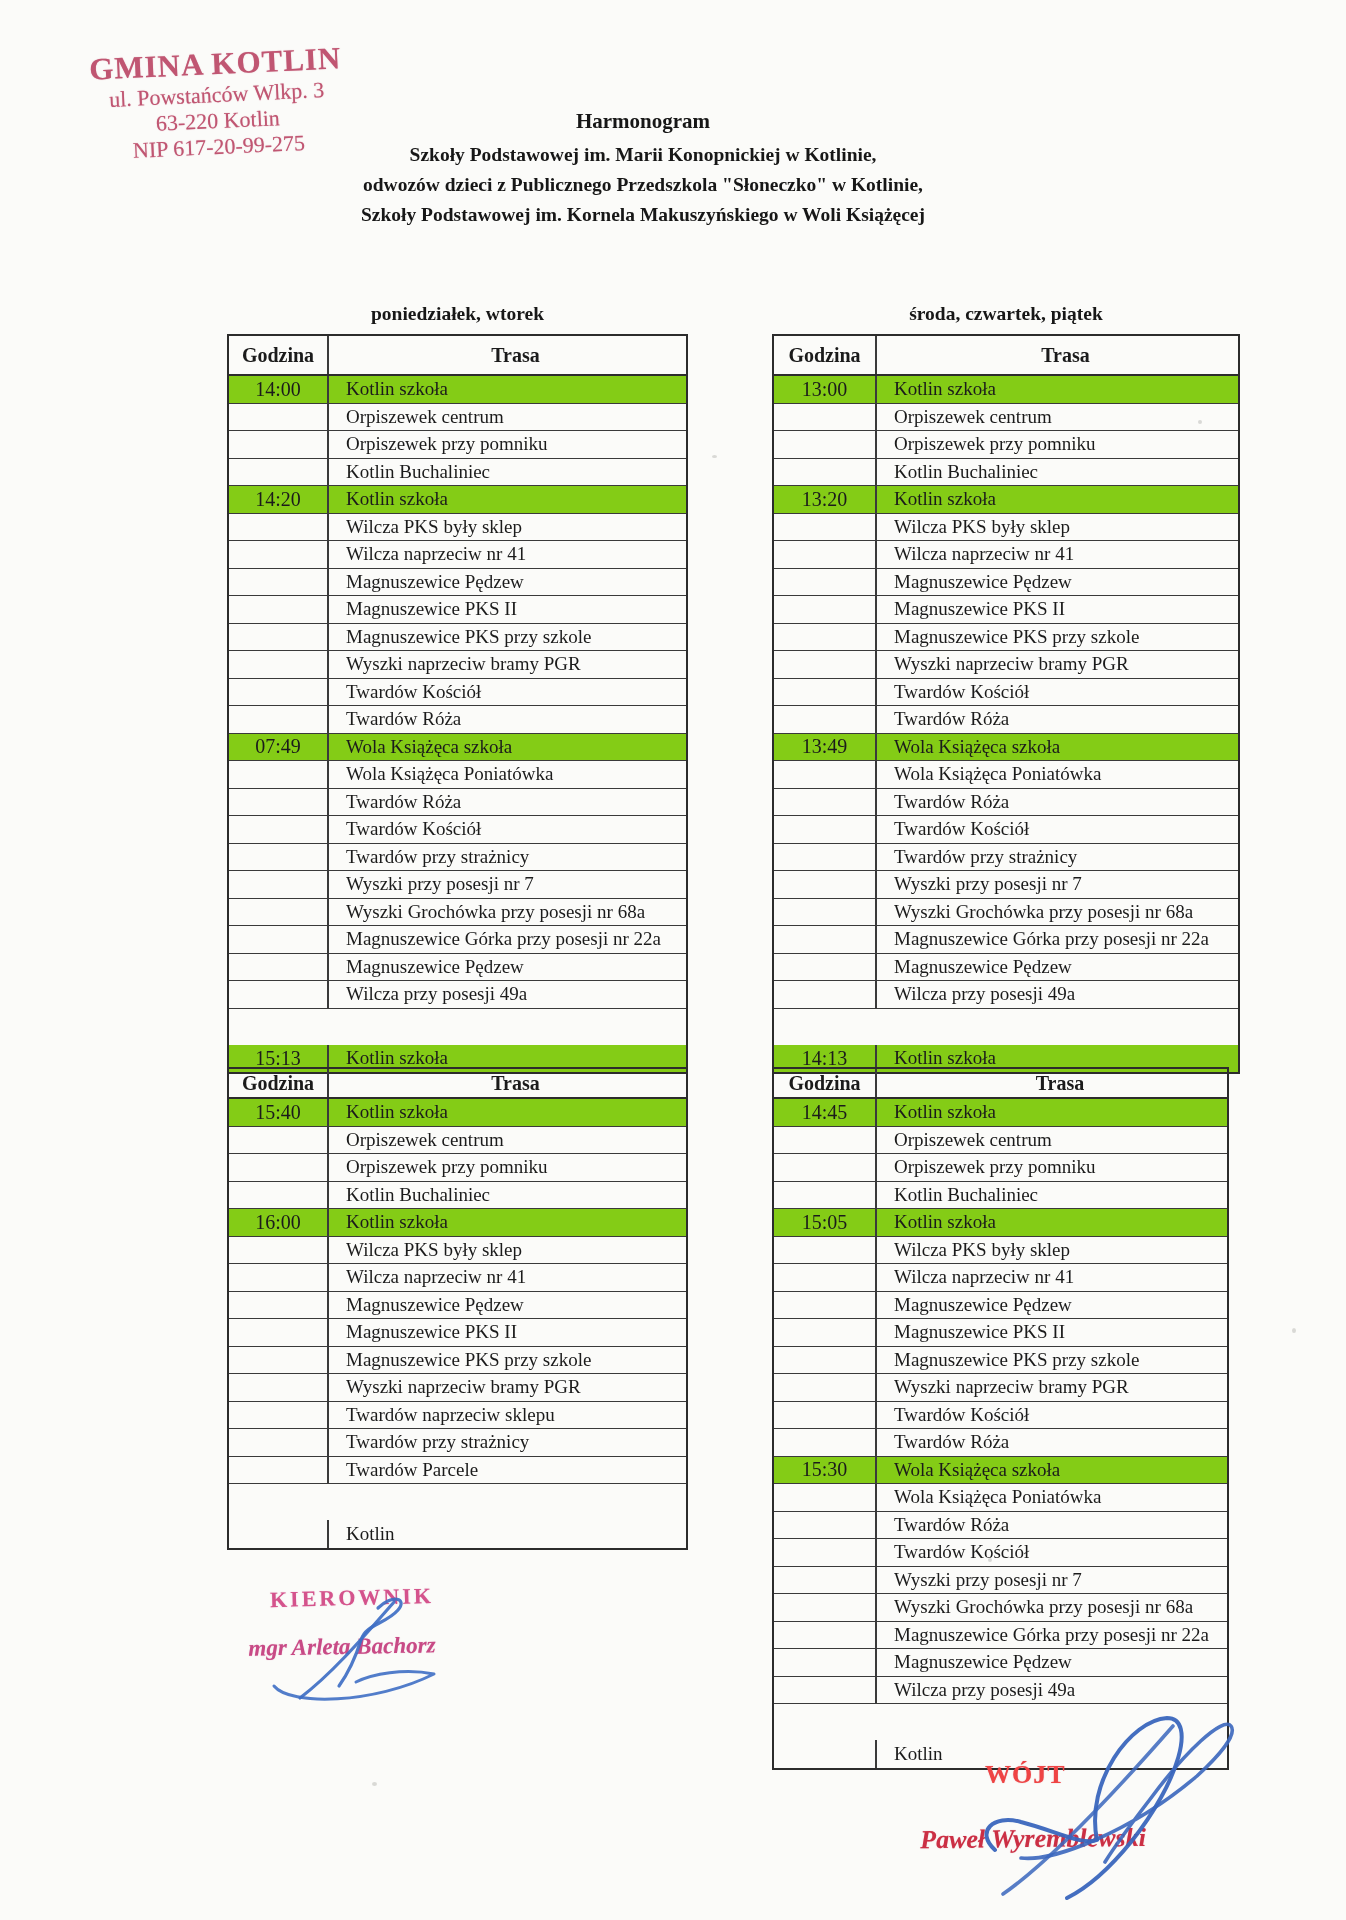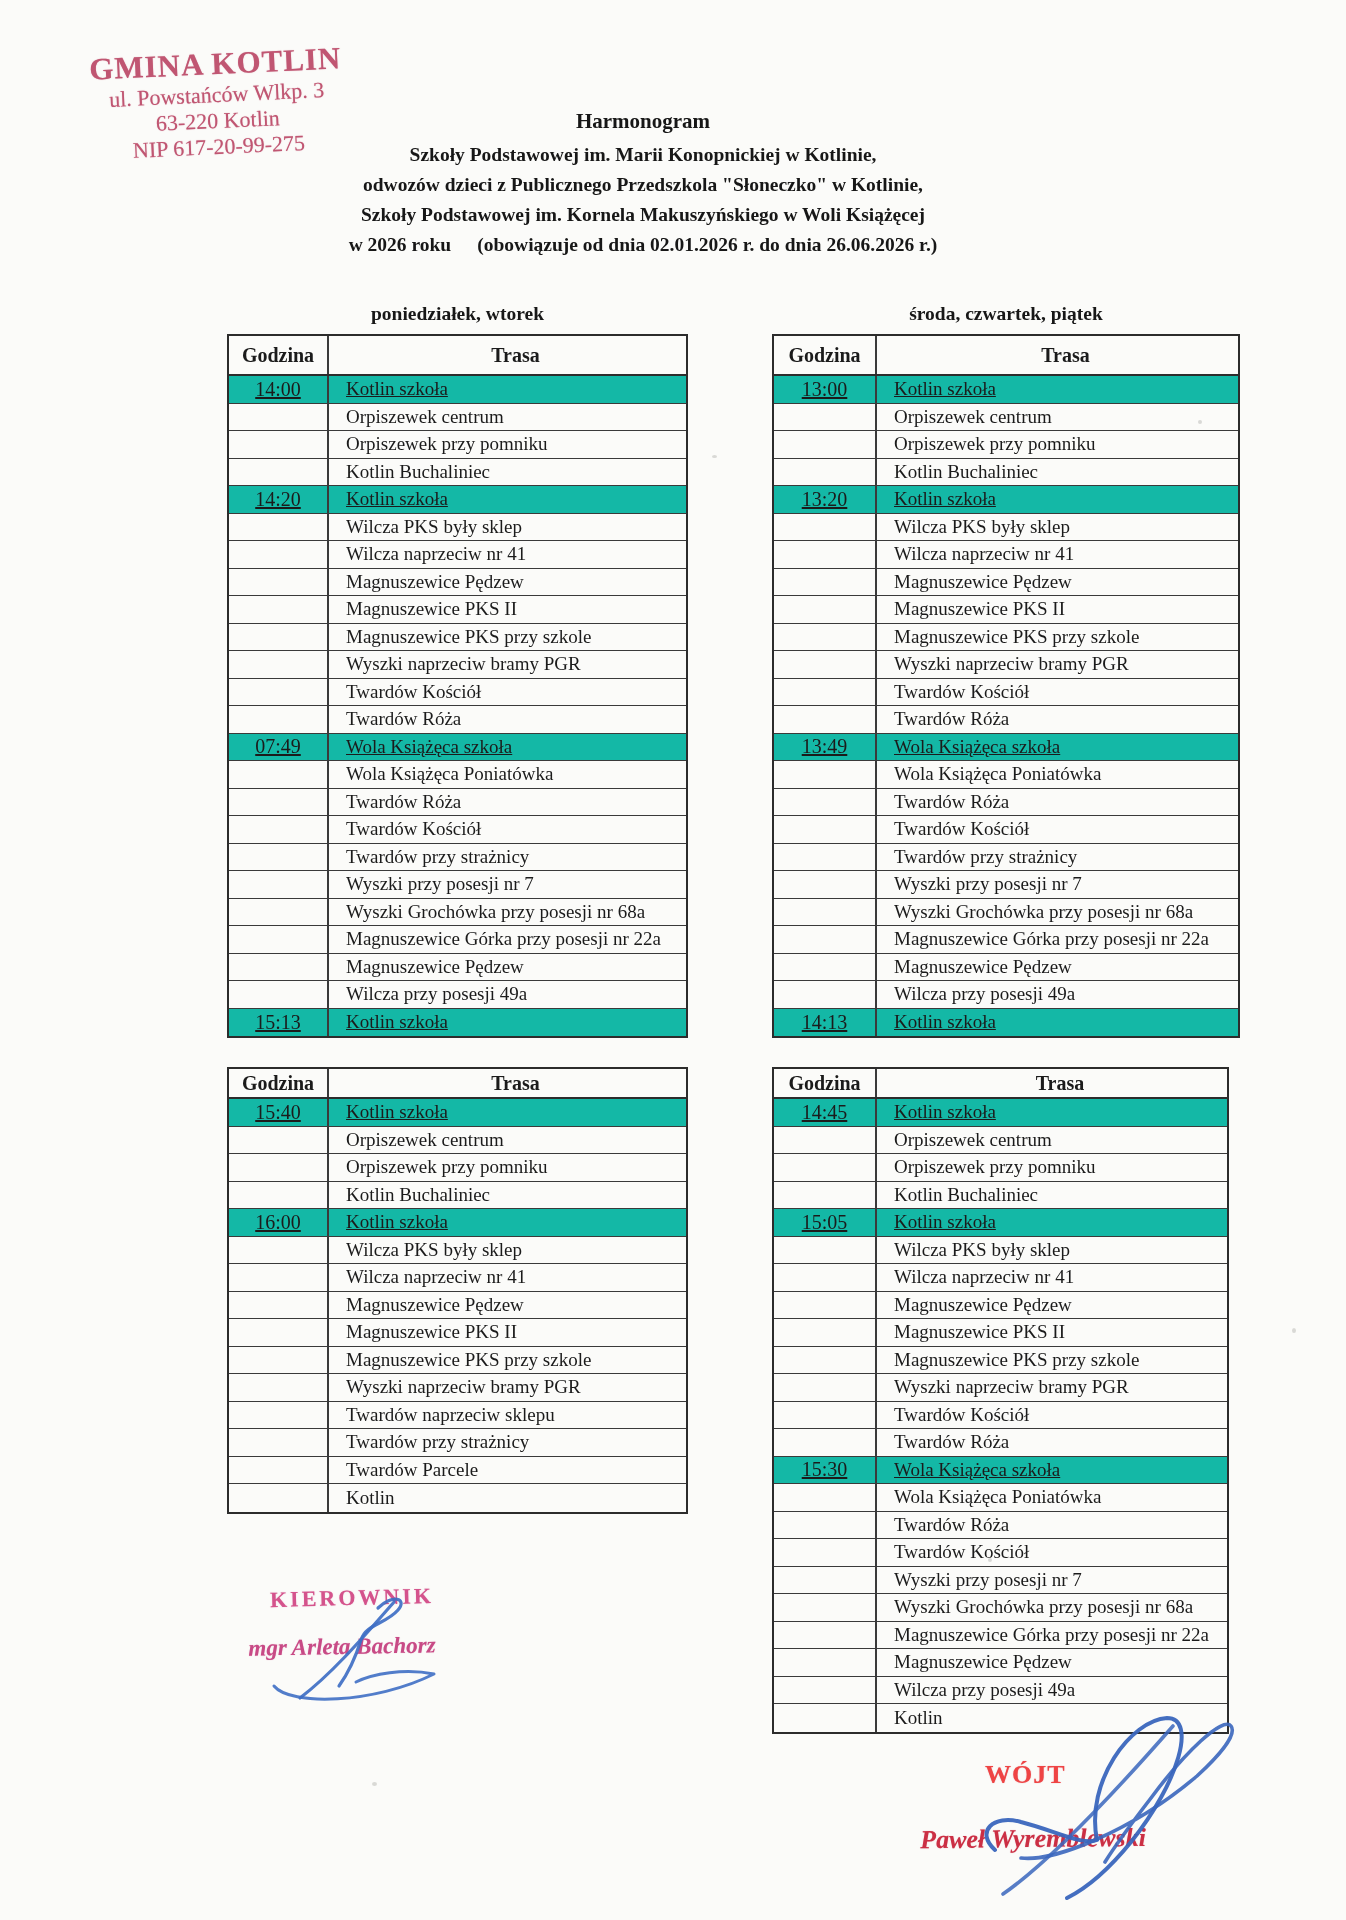--- a/index.html
+++ b/index.html
@@ -42,27 +42,27 @@
     font-size:19px;color:#1b1b1b;
   }
   .t-lt{left:227px;top:334px;width:461px;}
   .t-rt{left:772px;top:334px;width:468px;}
   .t-lb{left:227px;top:1067px;width:461px;}
   .t-rb{left:772px;top:1067px;width:457px;}
   .sched .hrow{display:flex;border-bottom:2.5px solid #2c2c2c;font-weight:bold;font-size:20px;}
   .t-lt .hrow,.t-rt .hrow{height:38px;}
   .t-lb .hrow,.t-rb .hrow{height:28px;}
   .sched .row{display:flex;height:27.5px;border-bottom:1.8px solid #3a3a3a;box-sizing:border-box;}
-  .sched .row:last-child{border-bottom:none;}
+  .sched .row:last-child{border-bottom:none;margin-top:36px;}
   .sched .cell{display:flex;align-items:center;box-sizing:border-box;}
   .sched .time{width:100px;justify-content:center;border-right:2px solid #3a3a3a;flex:none;font-size:20px;}
   .t-rt .time,.t-rb .time{width:103px;}
   .sched .route{flex:1;padding-left:17px;overflow:hidden;white-space:nowrap;}
   .sched .hrow .route{justify-content:center;padding-left:16px;}
-  .sched .row.shaded{background:#14b8a6;text-decoration:underline;}
+  .sched .row.shaded{background:#84cc16;}
   
   .prepared{position:absolute;left:222px;top:1512px;font-size:20px;line-height:33px;color:#1b1b1b;}
   .kierownik-title{
     position:absolute;left:252px;top:1585px;width:200px;text-align:center;
     color:#d4538c;font-size:22px;font-weight:bold;letter-spacing:3px;transform:rotate(-1.5deg);
     text-shadow:0 0 1px rgba(212,83,140,.5);
   }
   .kierownik-name{
     position:absolute;left:232px;top:1634px;width:220px;text-align:center;
     color:#c84a86;font-size:23px;font-style:italic;font-weight:bold;transform:rotate(-1deg);
@@ -95,21 +95,20 @@
     <div class="l2">ul. Powstańców Wlkp. 3</div>
     <div class="l3">63-220 Kotlin</div>
     <div class="l4">NIP 617-20-99-275</div>
   </div>
 
   <div class="doc-title">
     <div class="t1">Harmonogram</div>
     <div>Szkoły Podstawowej im. Marii Konopnickiej w Kotlinie,</div>
     <div>odwozów dzieci z Publicznego Przedszkola "Słoneczko" w Kotlinie,</div>
     <div>Szkoły Podstawowej im. Kornela Makuszyńskiego w Woli Książęcej</div>
-    <div><span>w  2026 roku</span><span class="gap"></span><span>(obowiązuje od dnia 02.01.2026 r. do dnia 26.06.2026 r.)</span></div>
   </div>
 
   <div class="col-label left">poniedziałek, wtorek</div>
   <div class="col-label right">środa, czwartek, piątek</div>
 
   <div class="sched t-lt">
     <div class="hrow">
       <div class="cell time">Godzina</div>
       <div class="cell route">Trasa</div>
     </div>

